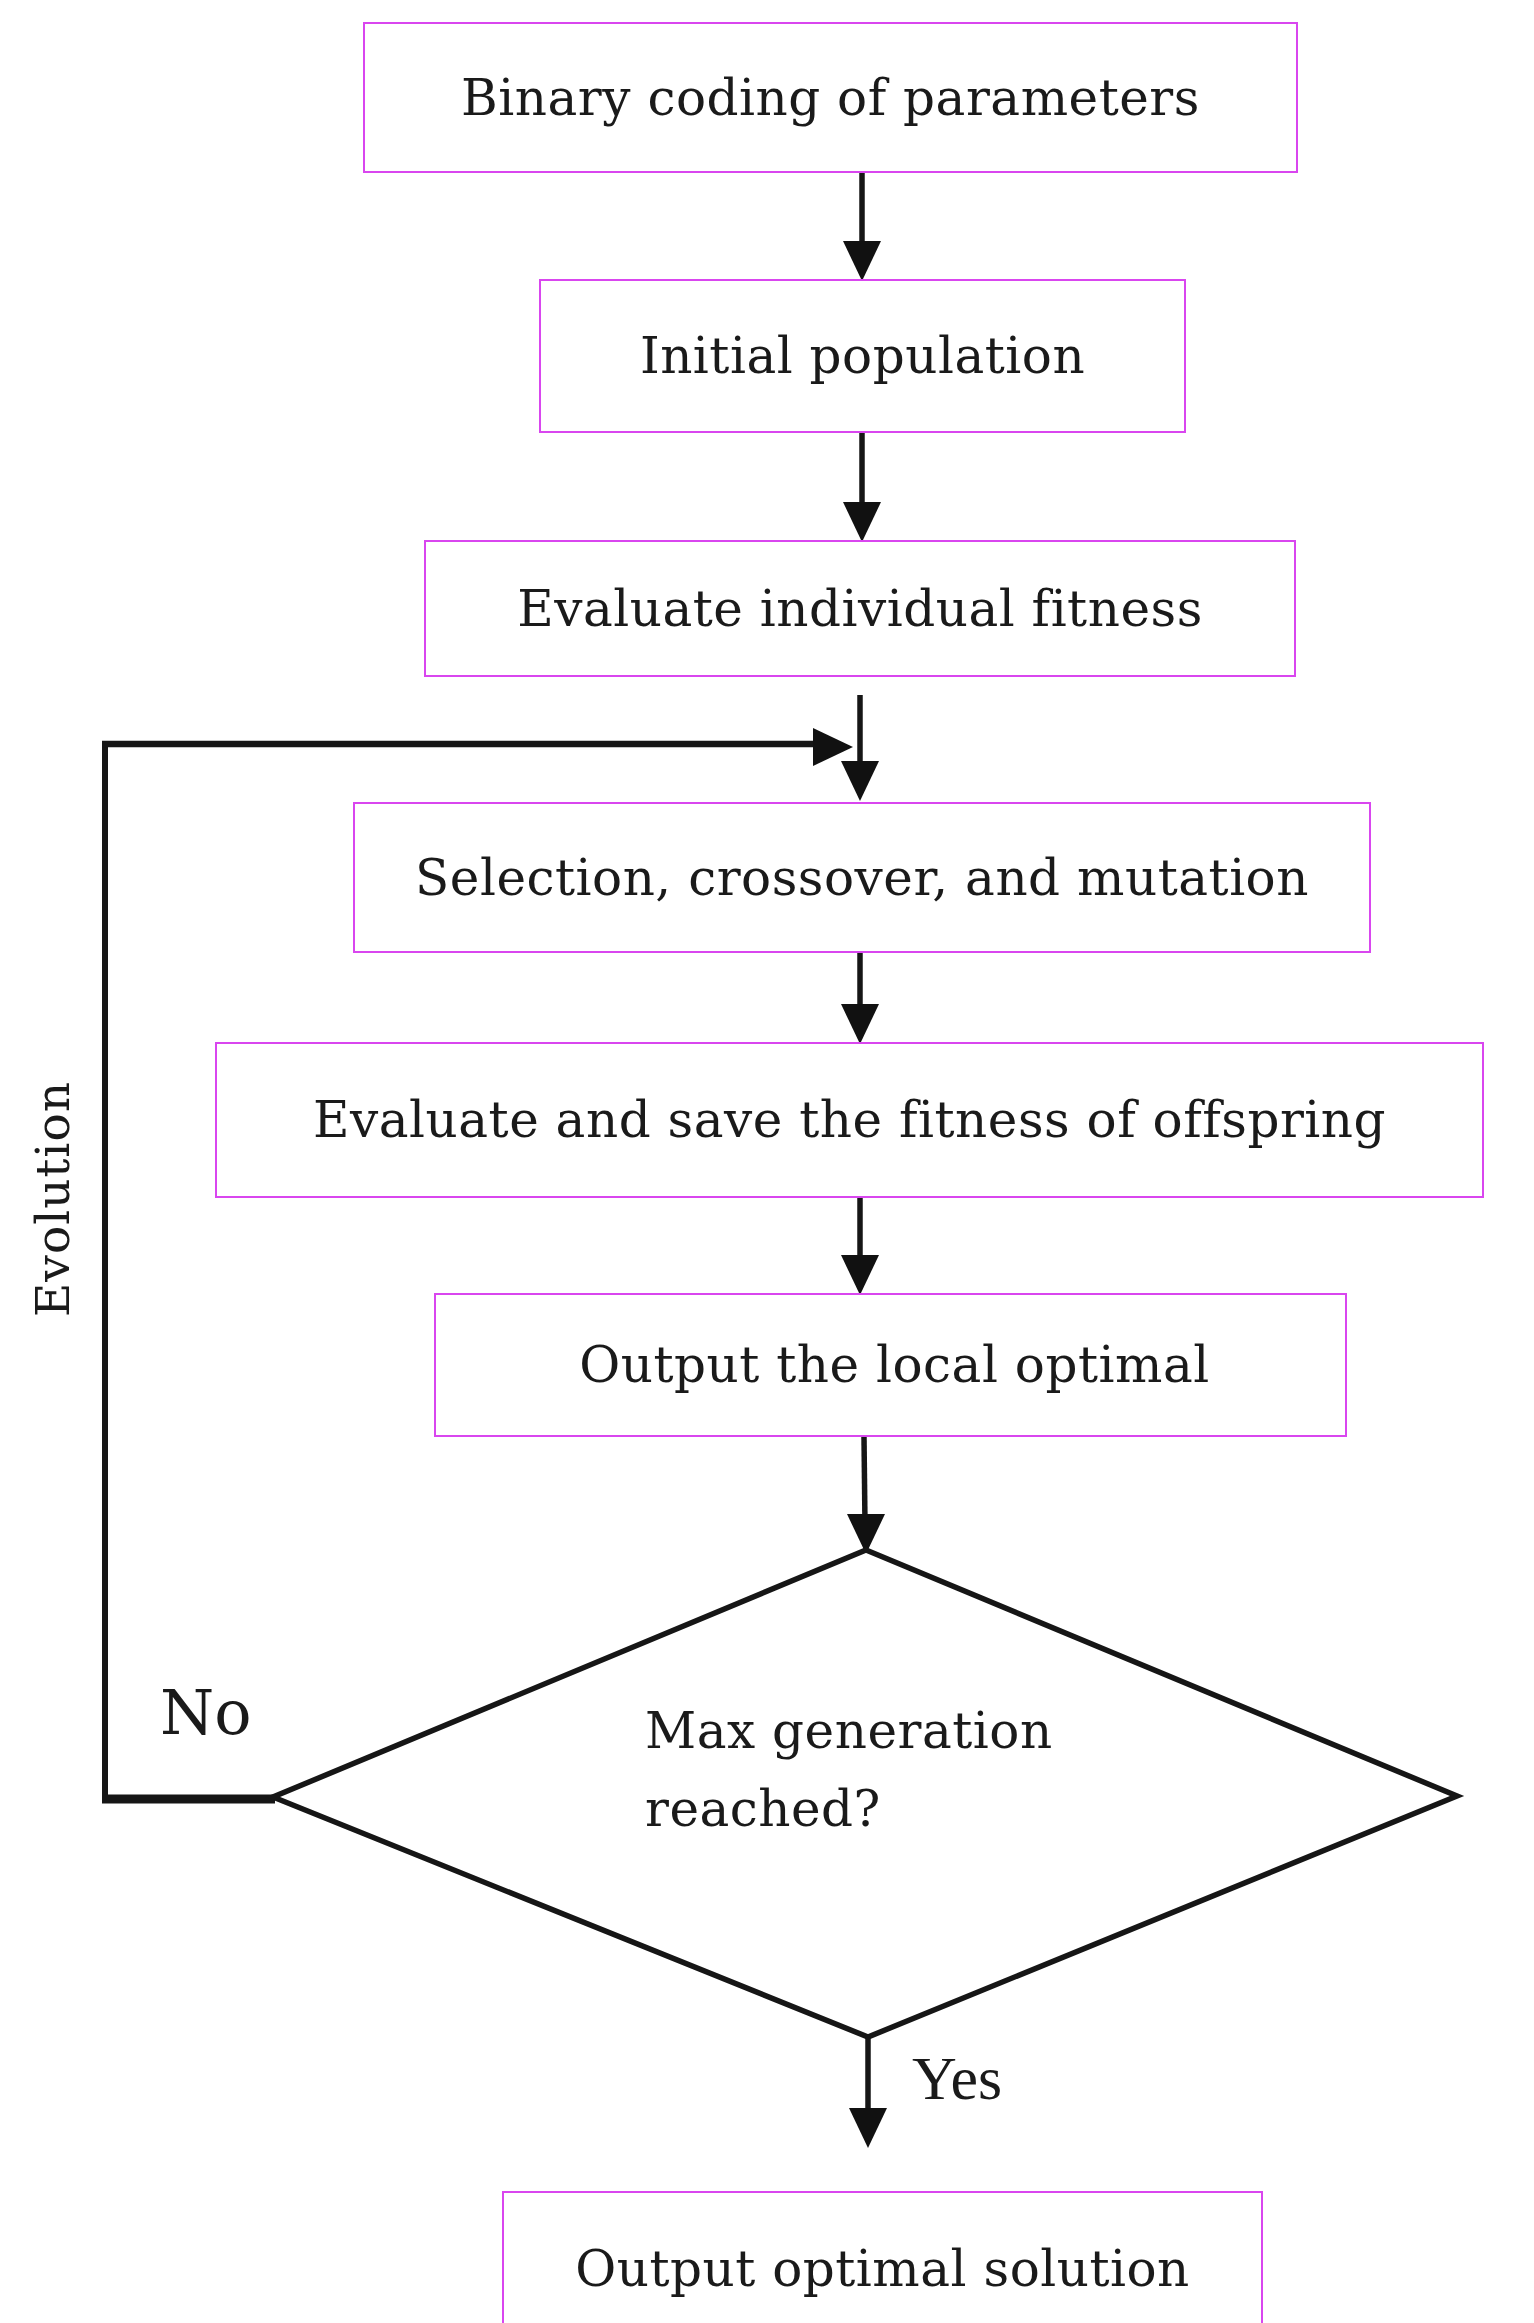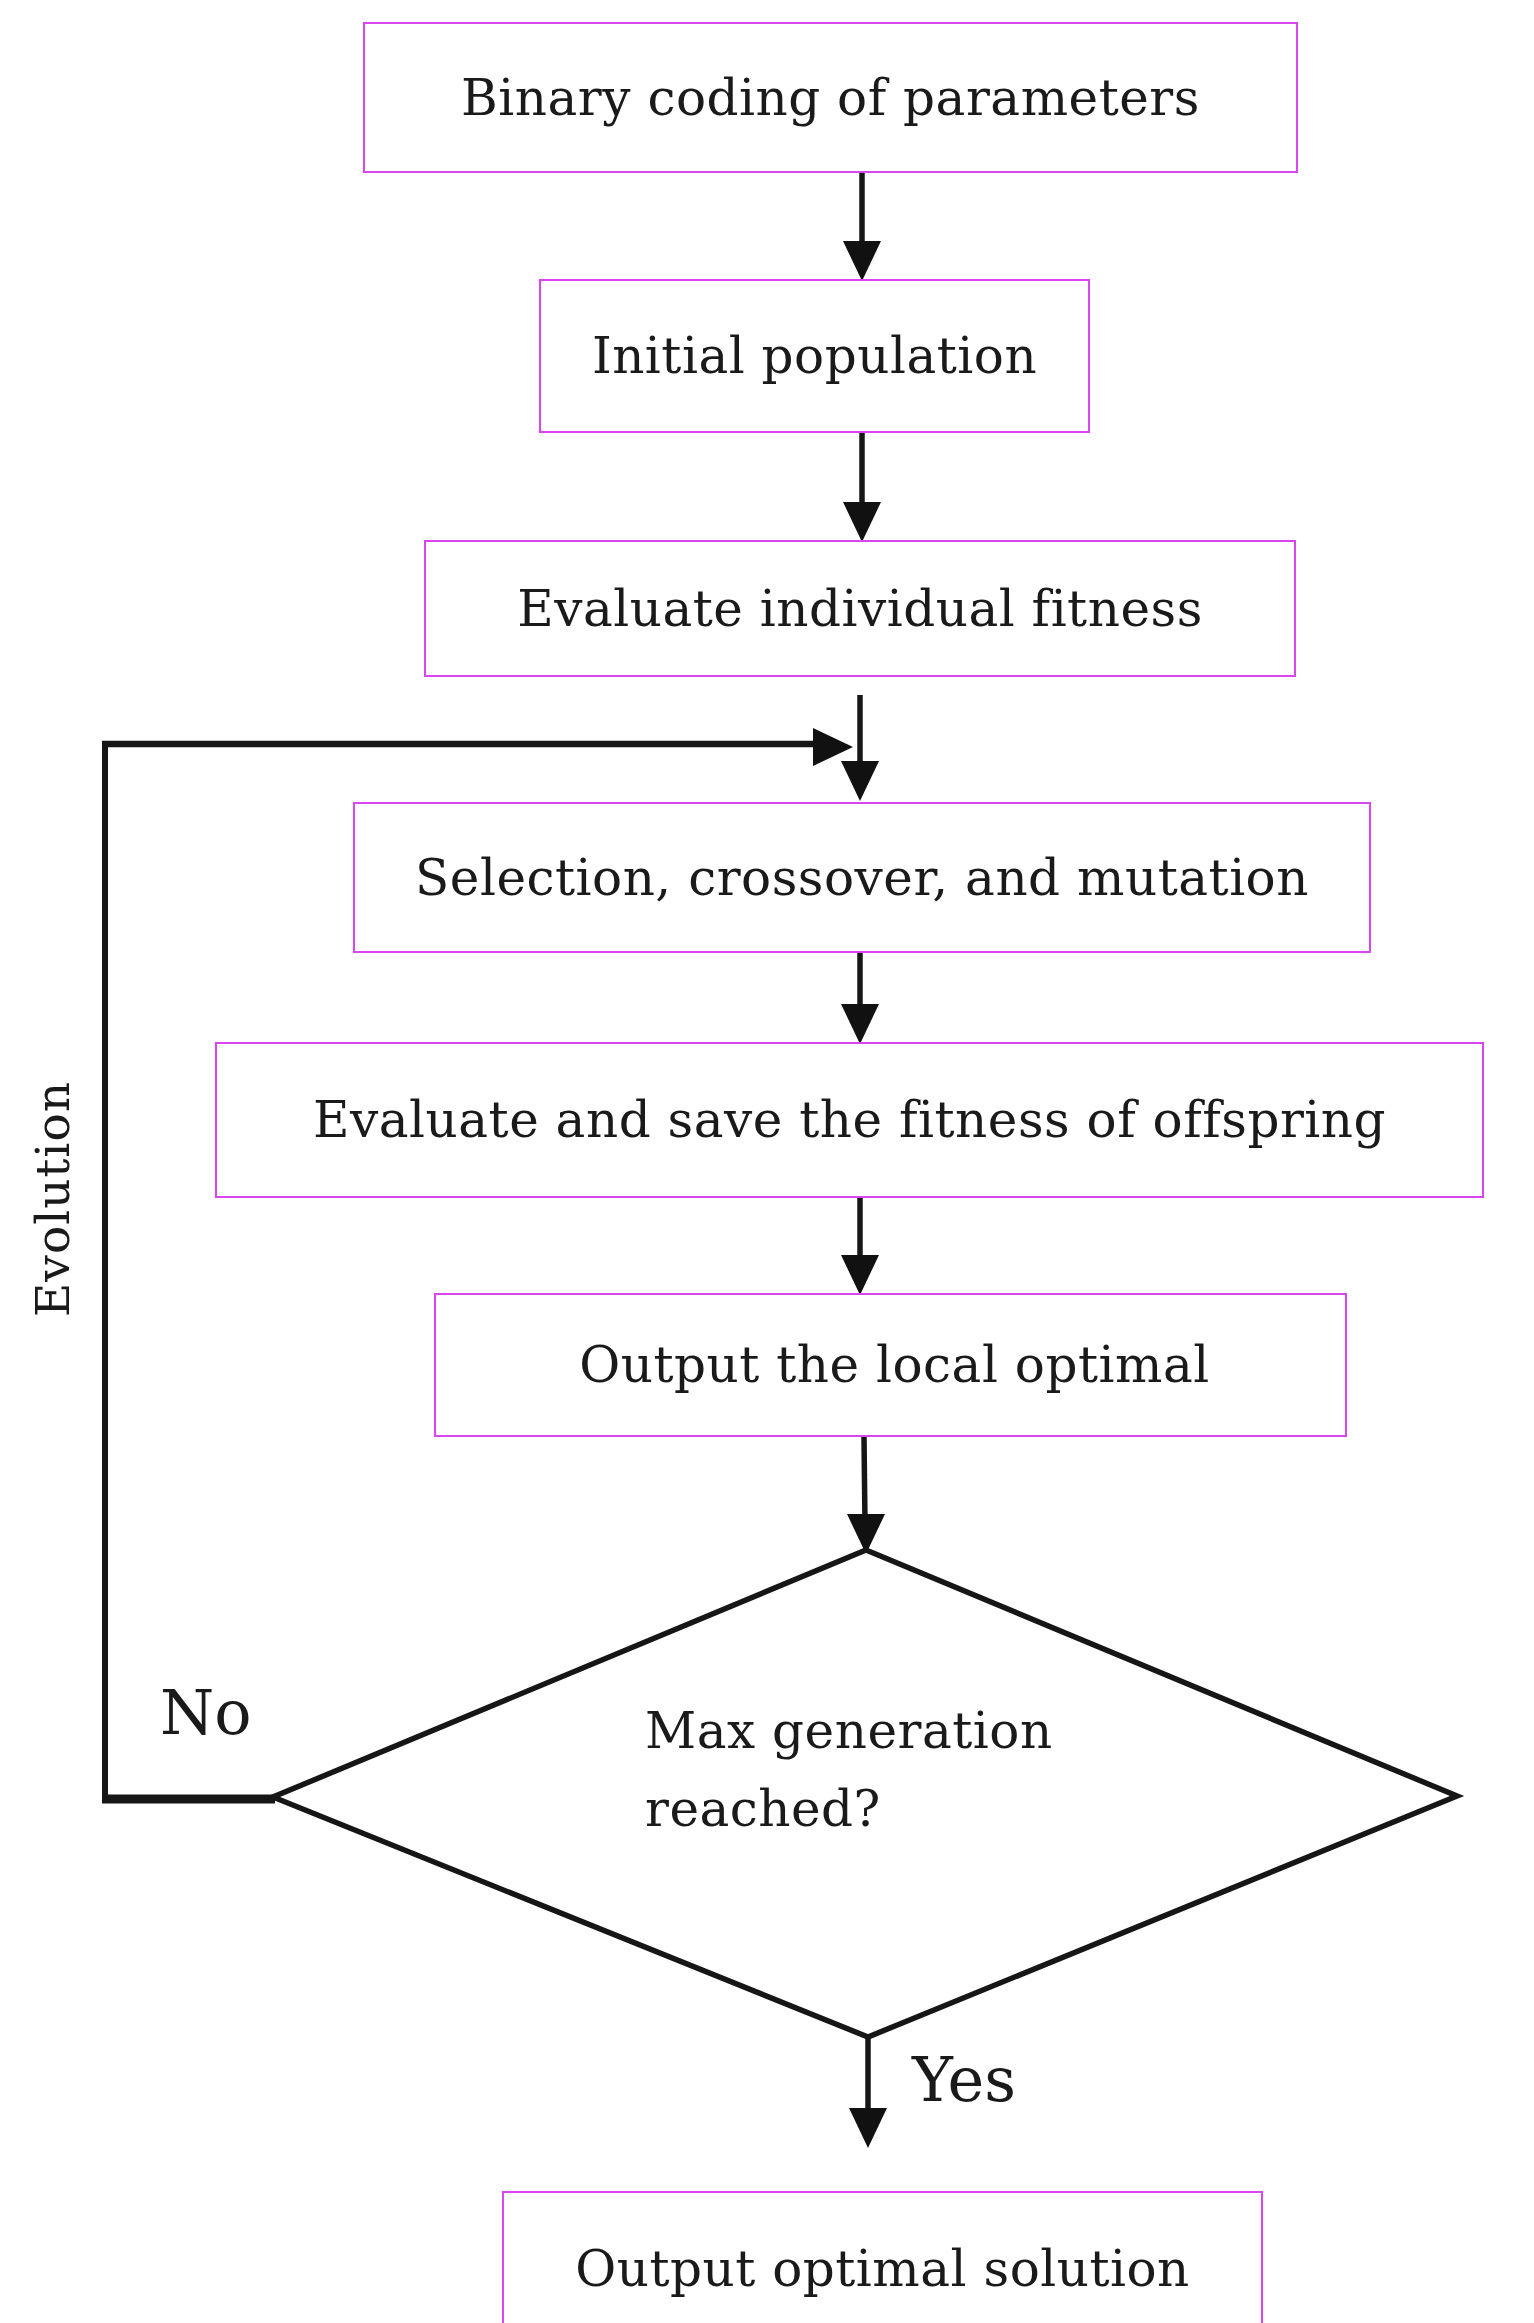--- a/index.html
+++ b/index.html
@@ -88,21 +88,21 @@
     <polygon points="866,1550 1457,1796 868,2037 273,1797" fill="#ffffff" stroke="#161616" stroke-width="5.5"></polygon>
 
     <line x1="868" y1="2037" x2="868" y2="2118" stroke="#161616" stroke-width="5.5"></line>
     <polygon points="868,2148 849,2108 887,2108" fill="#111111"></polygon>
   </svg>
 
   <div class="node" style="left:363px; top:22px; width:935px; height:151px;">
     <span>Binary coding of parameters</span>
   </div>
 
-  <div class="node" style="left:539px; top:279px; width:551px; height:154px;">
+  <div class="node" style="left:539px; top:279px; width:647px; height:154px;">
     <span>Initial population</span>
   </div>
 
   <div class="node" style="left:424px; top:540px; width:872px; height:137px;">
     <span>Evaluate individual fitness</span>
   </div>
 
   <div class="node" style="left:353px; top:802px; width:1018px; height:151px;">
     <span>Selection, crossover, and mutation</span>
   </div>
@@ -116,17 +116,17 @@
   </div>
 
   <div class="decision-label">Max generation reached?</div>
 
   <div class="node" style="left:502px; top:2147px; width:761px; height:156px;margin-top:44px;">
     <span>Output optimal solution</span>
   </div>
 
   <div class="edge-label" style="left:160px; top:1676px;">No</div>
 
-  <div class="edge-label" style="left:912px; top:2043px;">Yes</div>
+  <div class="edge-label" style="left:912px; top:2043px;font-family:Liberation Serif, serif;">Yes</div>
 
   <div class="loop-label">Evolution</div>
 
 </div>
 
 </body></html>

